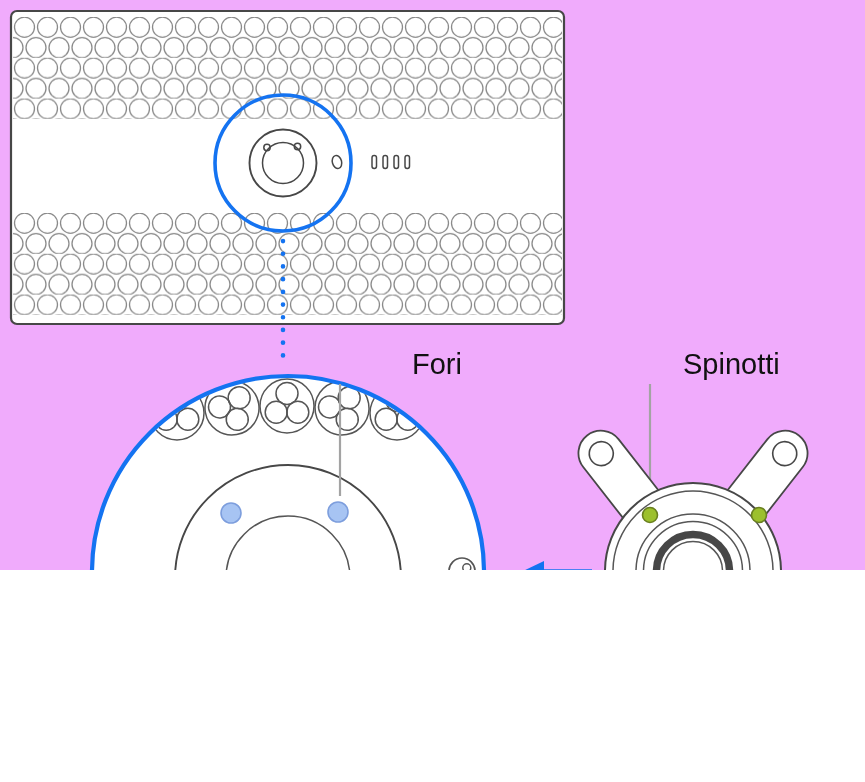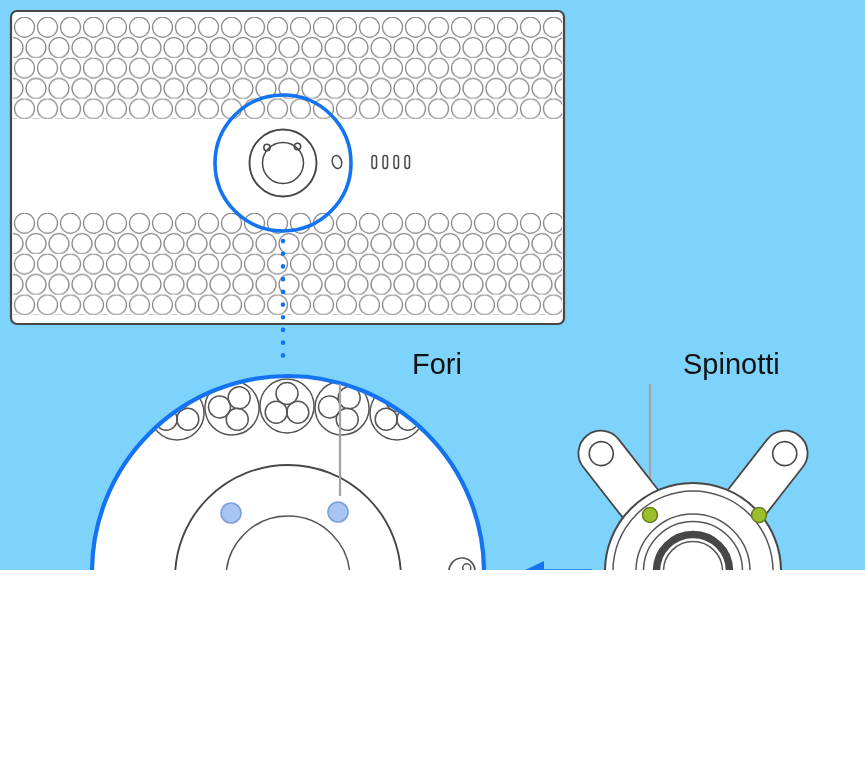--- a/index.html
+++ b/index.html
@@ -1,17 +1,17 @@
 <!DOCTYPE html>
 <html style="--accent: #1473f1; --outline: #474747; --lattice: #8a8a8a; --detail: #565656; --hole_fill: #a7c4f3; --hole_stroke: #7d9edd; --pin_fill: #9cc02d; --pin_stroke: #697f1f; --leader: #a3a3a3; --text: #111111;"><head>
 <meta charset="utf-8">
 <style>
   *{box-sizing:border-box}
   html,body{margin:0;padding:0;background:#fff}
-  .stage{width:865px;height:570px;position:relative;overflow:hidden;background:#7dd3fc;font-family:"Liberation Sans",sans-serif}
+  .stage{width:865px;height:570px;position:relative;overflow:hidden;background:#f0abfc;font-family:"Liberation Sans",sans-serif}
   text.lbl{font-family:"Liberation Sans",sans-serif;font-size:29px;fill:var(--text,#111111)}
   .panel{fill:#fff;stroke:var(--outline,#474747);stroke-width:2.2}
   .lat{fill:none;stroke:var(--lattice,#8a8a8a);stroke-width:1.3}
   .mountline{fill:none;stroke:var(--outline,#474747);stroke-width:1.5}
   .accentRing{fill:none;stroke:var(--accent,#1473f1);stroke-width:3.6}
   .dots{fill:none;stroke:var(--accent,#1473f1);stroke-width:4.6;stroke-linecap:round;stroke-dasharray:0.1 12.6}
   .zoomFill{fill:#fff;stroke:none}
   .zoomEdge{fill:none;stroke:var(--accent,#1473f1);stroke-width:4.2}
   .tre{fill:none;stroke:var(--detail,#565656);stroke-width:1.5}
   .ring2{fill:#fff;stroke:var(--outline,#474747);stroke-width:1.9}

